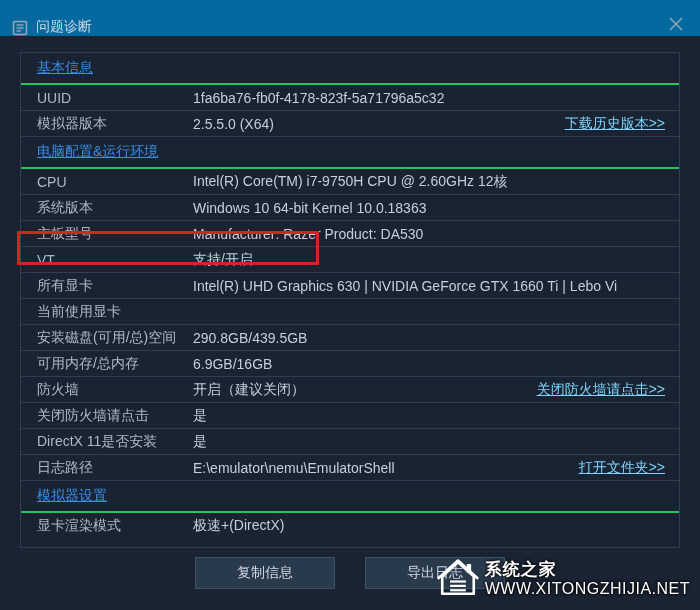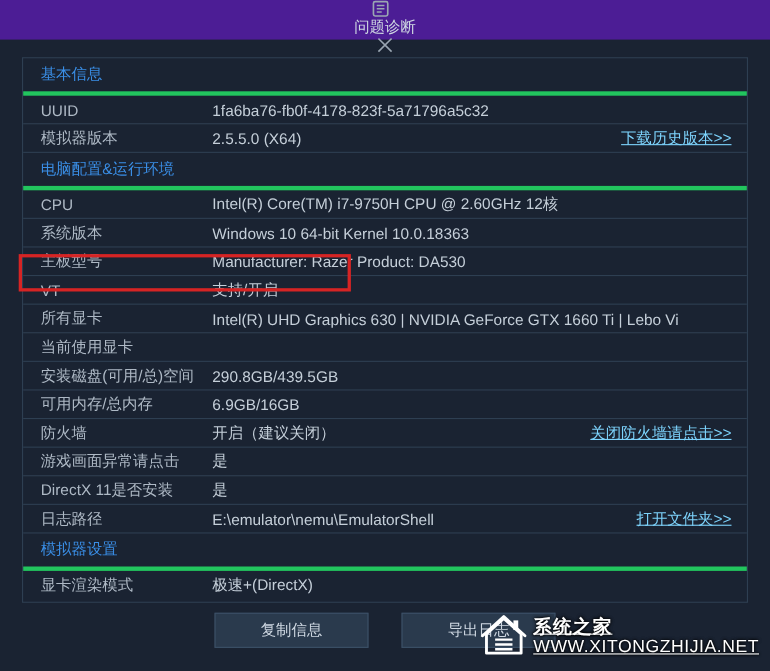--- a/index.html
+++ b/index.html
@@ -6,24 +6,23 @@
   html, body { width: 700px; height: 610px; overflow: hidden; }
   body {
     background: #1a2332;
     font-family: "Microsoft YaHei", "SimSun", Arial, sans-serif;
     font-size: 14px;
     color: #b8c4d0;
   }
   .titlebar {
     height: 36px;
     display: flex;
-    align-items: center;
+    align-items: flex-end;
     padding: 0 12px;
-    background: #4c1d95;
-    flex-direction: column;
+    background: #0369a1;
   }
   .titlebar-icon {
     width: 16px; height: 16px;
     margin-right: 8px;
     display: inline-flex;
     align-items: center; justify-content: center;
   }
   .titlebar-title { color: #cfd8e2; flex: 1; }
   .close-btn {
     width: 24px; height: 24px;
@@ -38,21 +37,22 @@
     border: 1px solid #2e3f52;
     overflow-y: auto;
     background: #1a2332;
   }
   .content::-webkit-scrollbar { width: 8px; }
   .content::-webkit-scrollbar-track { background: #202d3d; }
   .content::-webkit-scrollbar-thumb { background: #3a4c60; }
   .section-header {
     color: #3a8ee6;
     padding: 6px 16px;
-    border-bottom: 4px solid #22c55e;
+    border-bottom: 2px solid #22c55e;
+    text-decoration: underline;
   }
   .row {
     display: flex;
     align-items: center;
     border-bottom: 1px solid #2e3f52;
     min-height: 26px;
     padding: 3px 0;
   }
   .row:last-child { border-bottom: none; }
   .cell-label {
@@ -104,21 +104,20 @@
   }
   .watermark {
     position: absolute;
     right: 10px; bottom: 8px;
     display: flex; align-items: center;
     gap: 6px;
     color: #fff;
     font-weight: bold;
     pointer-events: none;
     text-shadow: 0 0 3px #000, 0 0 3px #000;
-    text-decoration: underline;
   }
   .watermark-icon svg { width: 42px; height: 42px; }
   .watermark-text { display: flex; flex-direction: column; line-height: 1.1; }
   .watermark-text .cn { font-size: 17px; letter-spacing: 1px; }
   .watermark-text .url { font-size: 16px; font-weight: normal; letter-spacing: 0.5px; }
 </style>
 </head>
 <body>
 
 <div class="titlebar">
@@ -185,21 +184,21 @@
   <div class="row">
     <div class="cell-label">可用内存/总内存</div>
     <div class="cell-value">6.9GB/16GB</div>
   </div>
   <div class="row">
     <div class="cell-label">防火墙</div>
     <div class="cell-value">开启（建议关闭）</div>
     <div class="cell-link">关闭防火墙请点击&gt;&gt;</div>
   </div>
   <div class="row">
-    <div class="cell-label">游戏画面异常请点击</div>
+    <div class="cell-label">关闭防火墙请点击</div>
     <div class="cell-value">是</div>
   </div>
   <div class="row">
     <div class="cell-label">DirectX 11是否安装</div>
     <div class="cell-value">是</div>
   </div>
   <div class="row">
     <div class="cell-label">日志路径</div>
     <div class="cell-value">E:\emulator\nemu\EmulatorShell</div>
     <div class="cell-link">打开文件夹&gt;&gt;</div>

